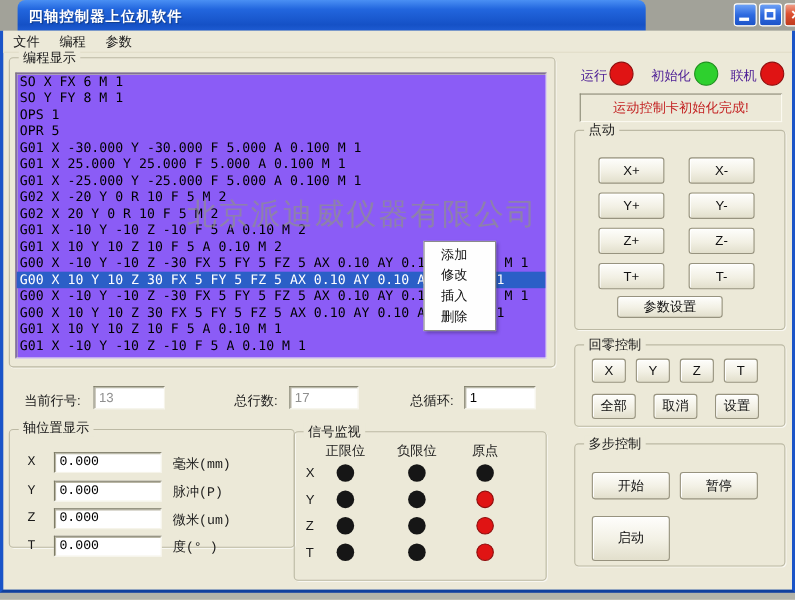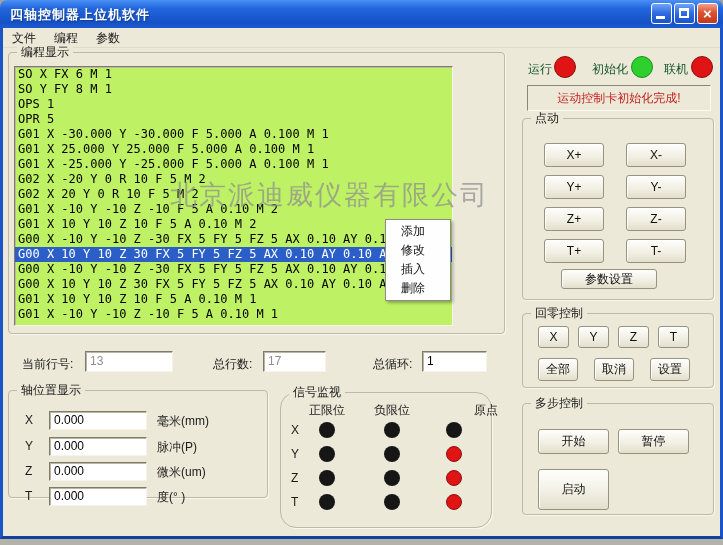--- a/index.html
+++ b/index.html
@@ -6,21 +6,21 @@
   body{
     width:723px;height:545px;position:relative;overflow:hidden;
     background:#A2A299;
     font-family:"Liberation Sans", sans-serif;
     -webkit-font-smoothing:none;
   }
   .page{position:absolute;left:0;top:0;width:723px;height:545px;}
 
   
   .titlebar{
-    position:absolute;left:0;top:0;width:723px;height:28px;box-sizing:border-box;
+    position:absolute;left:16px;top:0;width:571px;height:28px;box-sizing:border-box;
     background:linear-gradient(180deg,#4A90F4 0%,#2266DE 30%,#1551C6 80%,#1E5BD2 100%);
     border-radius:7px 7px 0 0;
     padding-left:21px;
   }
   .title-text{
     position:absolute;left:10px;top:6px;color:#fff;font-size:13px;font-weight:bold;
     text-shadow:1px 1px 1px #123C8A;letter-spacing:1px;white-space:nowrap;
   }
   .winbtn{
     position:absolute;top:3px;width:21px;height:21px;border-radius:3px;box-sizing:border-box;
@@ -48,22 +48,22 @@
     border:1px solid #BCB9A4;border-radius:4px;
     box-shadow:1px 1px 0 rgba(255,255,255,0.65);
   }
   .group-label{
     position:absolute;top:-8px;left:8px;background:#ECE9D8;padding:0 4px;
     font-size:12px;color:#1a1a1a;white-space:nowrap;line-height:14px;
   }
 
   
   .listbox{
-    position:absolute;left:14px;top:66px;width:439px;height:260px;box-sizing:border-box;
-    background:#bef264;
+    position:absolute;left:14px;top:66px;width:483px;height:260px;box-sizing:border-box;
+    background:#8b5cf6;
     border-top:1px solid #7E7C66;border-left:1px solid #7E7C66;
     border-right:1px solid #F6F4EA;border-bottom:1px solid #F6F4EA;
     box-shadow:inset 1px 1px 0 #B9B6A5;
     overflow:hidden;
   }
   .program-line{
     height:15px;line-height:15px;padding-left:3px;white-space:pre;
     font-family:"DejaVu Sans Mono", monospace;font-size:12px;color:#000;
   }
   .program-line.selected{background:#2B5FC7;color:#fff;}
@@ -101,21 +101,21 @@
 
   
   .sig-header{position:absolute;top:9px;transform:translateX(-50%);font-size:12px;color:#1a1a1a;white-space:nowrap;}
   .sig-axis{position:absolute;font-size:12px;color:#1a1a1a;}
   .led{position:absolute;border-radius:50%;}
   .led.black{background:#161616;}
   .led.red{background:#E01414;border:1px solid #8E0E0E;box-sizing:border-box;}
   .led.green{background:#2ED02E;border:1px solid #1E8F1E;box-sizing:border-box;}
 
   
-  .ind-label{position:absolute;font-size:12px;color:#14532d;white-space:nowrap;}
+  .ind-label{position:absolute;font-size:12px;color:#4c1d95;white-space:nowrap;}
   .ind-led{position:absolute;width:22px;height:22px;border-radius:50%;}
   .status-box{
     position:absolute;left:527px;top:85px;width:184px;height:26px;box-sizing:border-box;
     background:#ECE9D8;
     border-top:1px solid #8A8874;border-left:1px solid #8A8874;
     border-right:1px solid #FBF9F0;border-bottom:1px solid #FBF9F0;
     text-align:center;font-size:12px;line-height:24px;color:#C32222;
   }
 
   .btn{
@@ -177,27 +177,27 @@
   <div class="watermark">北京派迪威仪器有限公司</div>
 
   <div class="context-menu" id="context-menu">
       <div class="context-item">添加</div>
       <div class="context-item">修改</div>
       <div class="context-item">插入</div>
       <div class="context-item">删除</div>
     </div>
 
   <span class="field-label" style="left:22px;top:356px;">当前行号:</span>
-  <div class="textbox dim" style="left:85px;top:351px;width:88px;">13</div>
+  <div class="textbox dim" style="left:85px;top:351px;width:65px;">13</div>
   <span class="field-label" style="left:213px;top:356px;">总行数:</span>
   <div class="textbox dim" style="left:263px;top:351px;width:63px;">17</div>
   <span class="field-label" style="left:373px;top:356px;">总循环:</span>
   <div class="textbox" style="left:422px;top:351px;width:65px;">1</div>
 
-  <div class="group" style="left:8px;top:390px;width:260px;height:108px;" id="axis-group">
+  <div class="group" style="left:8px;top:390px;width:260px;height:108px;font-family:Liberation Mono, monospace;" id="axis-group">
     <span class="group-label">轴位置显示</span>
   <div class="axis-row" style="top: 20px;">
         <span class="axis-letter">X</span>
         <div class="textbox axis-box" style="height: 19px; line-height: 17px;">0.000</div>
         <span class="axis-unit">毫米(mm)</span>
       </div>
       <div class="axis-row" style="top: 46px;">
         <span class="axis-letter">Y</span>
         <div class="textbox axis-box" style="height: 19px; line-height: 17px;">0.000</div>
         <span class="axis-unit">脉冲(P)</span>
@@ -207,25 +207,25 @@
         <div class="textbox axis-box" style="height: 19px; line-height: 17px;">0.000</div>
         <span class="axis-unit">微米(um)</span>
       </div>
       <div class="axis-row" style="top: 96px;">
         <span class="axis-letter">T</span>
         <div class="textbox axis-box" style="height: 19px; line-height: 17px;">0.000</div>
         <span class="axis-unit">度(° )</span>
       </div>
     </div>
 
-  <div class="group" style="left:280px;top:392px;width:212px;height:136px;border-radius:16px;" id="signal-group">
+  <div class="group" style="left:267px;top:392px;width:230px;height:136px;" id="signal-group">
     <span class="group-label">信号监视</span>
   <span class="sig-header" style="left: 46px;">正限位</span>
       <span class="sig-header" style="left: 111px;">负限位</span>
-      <span class="sig-header" style="left: 173px; margin-left: 32px;">原点</span>
+      <span class="sig-header" style="left: 173px;">原点</span>
       <span class="sig-axis" style="left: 10px; top: 30px;">X</span>
       <span class="led black" style="width: 16px; height: 16px; left: 38px; top: 29px;"></span>
       <span class="led black" style="width: 16px; height: 16px; left: 103px; top: 29px;"></span>
       <span class="led black" style="width: 16px; height: 16px; left: 165px; top: 29px;"></span>
       <span class="sig-axis" style="left: 10px; top: 54px;">Y</span>
       <span class="led black" style="width: 16px; height: 16px; left: 38px; top: 53px;"></span>
       <span class="led black" style="width: 16px; height: 16px; left: 103px; top: 53px;"></span>
       <span class="led red" style="width: 16px; height: 16px; left: 165px; top: 53px;"></span>
       <span class="sig-axis" style="left: 10px; top: 78px;">Z</span>
       <span class="led black" style="width: 16px; height: 16px; left: 38px; top: 77px;"></span>

